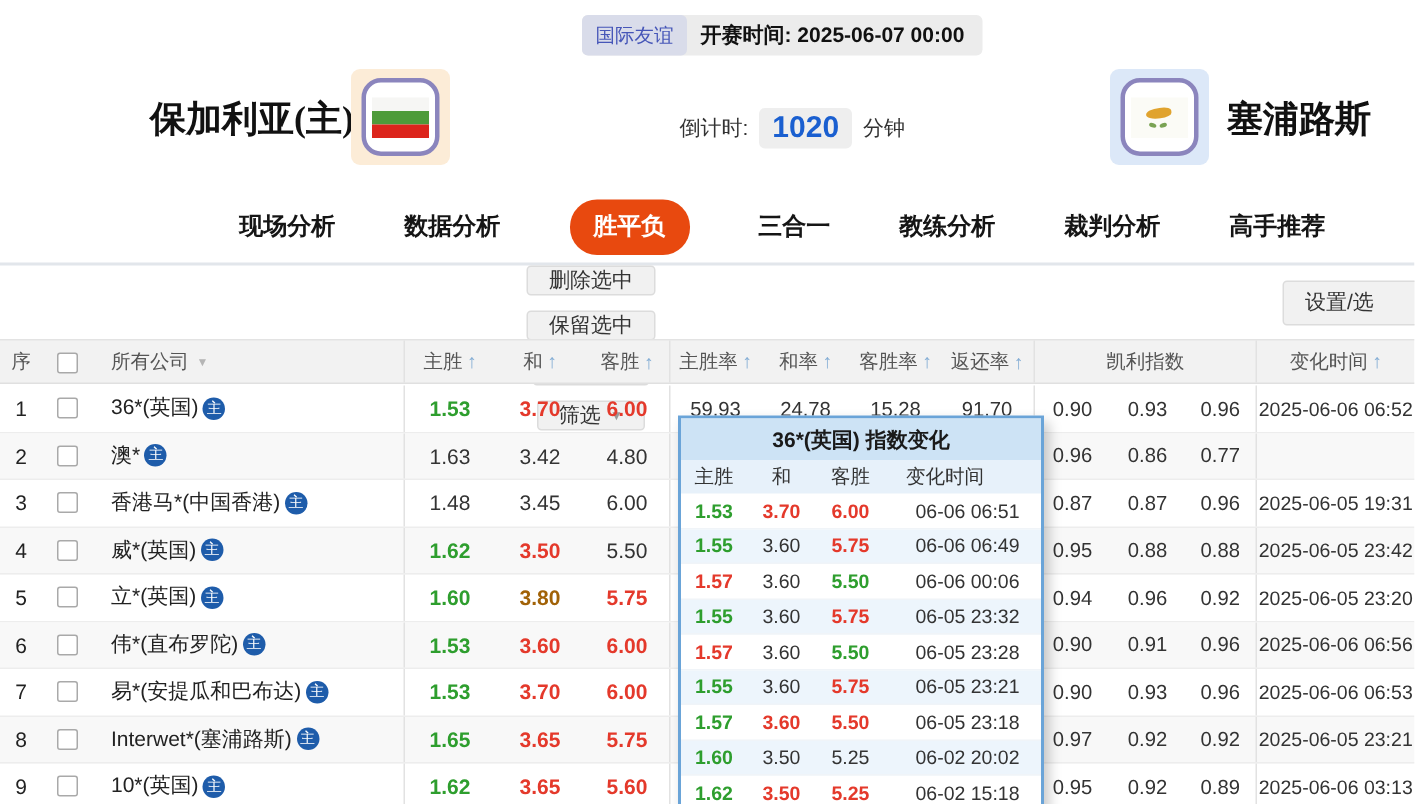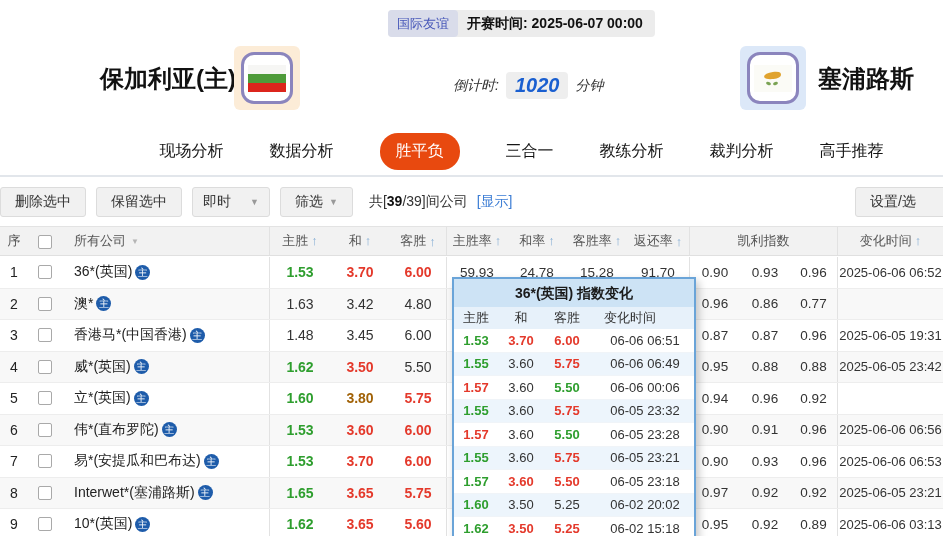--- a/index.html
+++ b/index.html
@@ -9,53 +9,53 @@
 
   
   .meta-strip { position:absolute; left:388px; top:10px; height:27px; background:#ececec;
     border-radius:4px; display:flex; align-items:center; padding-right:12px; }
   .league-badge { background:#d9dcea; color:#4656b8; font-size:13px; height:27px;
     line-height:27px; padding:0 9px; border-radius:4px; white-space:nowrap; }
   .kickoff { font-weight:bold; font-size:14px; color:#111; margin-left:9px; white-space:nowrap; }
 
   
   .team-name { position:absolute; font-size:24px; font-weight:bold; color:#111; white-space:nowrap; }
-  .home-name { left:100px; top:63px; }
+  .home-name { left:100px; top:63px;font-family:Liberation Serif, serif; }
   .away-name { left:818px; top:63px; }
   .flag-card { position:absolute; width:66px; height:64px; border-radius:6px;
     display:flex; align-items:center; justify-content:center; }
   .bul-card { left:234px; top:46px; background:#fcecd7; }
   .cyp-card { left:740px; top:46px; background:#dce8f8; }
   .flag-frame { width:52px; height:52px; background:#fff; border:3px solid #8b85bd;
     border-radius:13px; display:flex; align-items:center; justify-content:center; }
   .bul-flag { width:38px; height:27px; display:flex; flex-direction:column; }
   .bul-flag span { flex:1; }
   .bul-w { background:#f6f6f4; } .bul-g { background:#4e9b3a; } .bul-r { background:#dc251c; }
   .cyp-flag { width:38px; height:27px; background:#fbfbf6; position:relative; }
   .cyp-island { position:absolute; left:10px; top:7px; width:17px; height:7px; background:#e0a32e;
     border-radius:60% 40% 50% 50%; transform:rotate(-6deg); }
   .cyp-branch { position:absolute; width:5px; height:3px; background:#7aa354; border-radius:50%; top:17px; }
   .cyp-b1 { left:12px; transform:rotate(20deg); } .cyp-b2 { left:19px; transform:rotate(-20deg); }
 
   
   .countdown { position:absolute; left:453px; top:72px; display:flex; align-items:center;
-    font-size:14px; color:#333;font-style:italic; }
+    font-size:14px; color:#333; }
   .countdown-value { background:#eeeeee; border-radius:4px; padding:2px 9px; margin:0 7px;
     font-size:20px; font-weight:bold; }
 
   
   .tabbar { position:absolute; left:0; top:128px; width:943px; height:49px;
     border-bottom:2px solid #e2e6eb; display:flex; align-items:center; justify-content:center;
     gap:46px; padding-left:100px; }
-  .tab { font-size:16px; font-weight:normal; color:#151515; cursor:pointer; white-space:nowrap; }
+  .tab { font-size:16px; font-weight:bold; color:#151515; cursor:pointer; white-space:nowrap; }
   .tab.active { color:#fff; padding:8px 16px; border-radius:18px; }
 
   
   .toolbar { position:absolute; left:0; top:177px; width:788px; height:49px;
-    display:flex; align-items:center; gap:10px; }
+    display:flex; align-items:center; gap:10px;flex-direction:column; }
   .tool-btn { background:#f1f1f1; border:1px solid #dcdcdc; border-radius:3px; height:30px;
     display:flex; align-items:center; padding:0 14px; font-size:14px; color:#333; cursor:pointer;
     white-space:nowrap; }
   .tool-drop { justify-content:space-between; width:78px; padding:0 10px; }
   .caret { color:#999; font-size:9px; margin-left:6px; }
   .summary { font-size:14px; color:#333; margin-left:6px; white-space:nowrap; }
   .summary b { color:#111; }
   .show-link { margin-left:5px; cursor:pointer; }
   .settings-btn { position:absolute; left:855px; top:187px; width:110px; justify-content:flex-start; }
 
@@ -274,20 +274,21 @@
         <div class="td odd-g" style="color: rgb(46, 158, 46);">1.60</div>
         <div class="td odd-r" style="color: #a16207;">3.80</div>
         <div class="td odd-r sep-r" style="color: rgb(228, 57, 43);">5.75</div>
         <div class="td td-rate"></div>
         <div class="td td-rate"></div>
         <div class="td td-rate"></div>
         <div class="td td-rate sep-r"></div>
         <div class="td td-kelly">0.94</div>
         <div class="td td-kelly">0.96</div>
         <div class="td td-kelly sep-r">0.92</div>
+        <div class="td td-time">2025-06-05 23:20</div>
       </div>
       <div class="grid-row trow alt">
         <div class="td">6</div>
         <div class="td">
           <div class="checkbox"></div>
         </div>
         <div class="td td-company sep-r" style="justify-content: flex-start;">
           <div class="span">伟*(直布罗陀)</div>
           <div class="home-badge" style="background: rgb(30, 92, 170);">主</div>
         </div>

